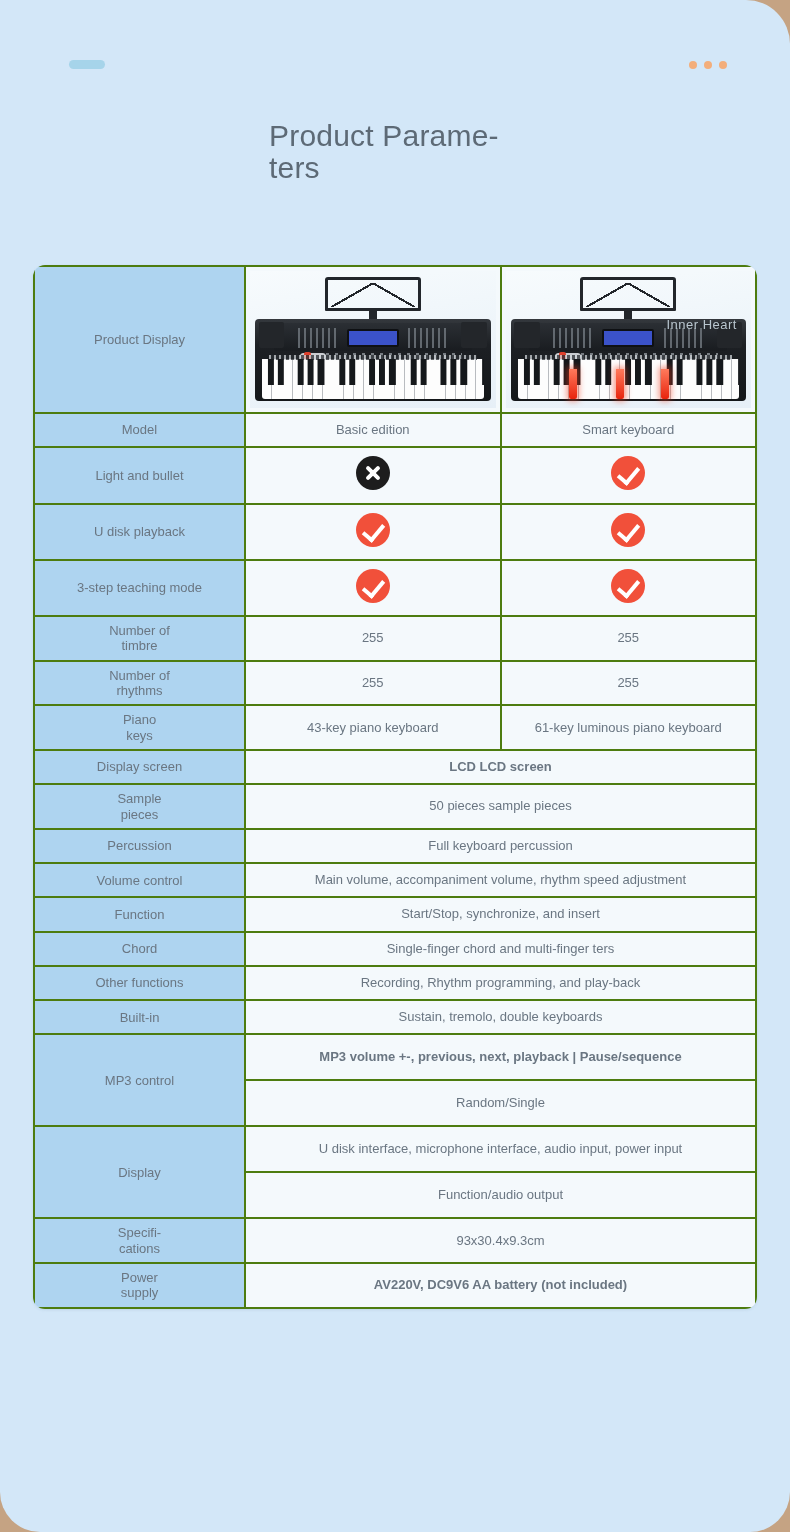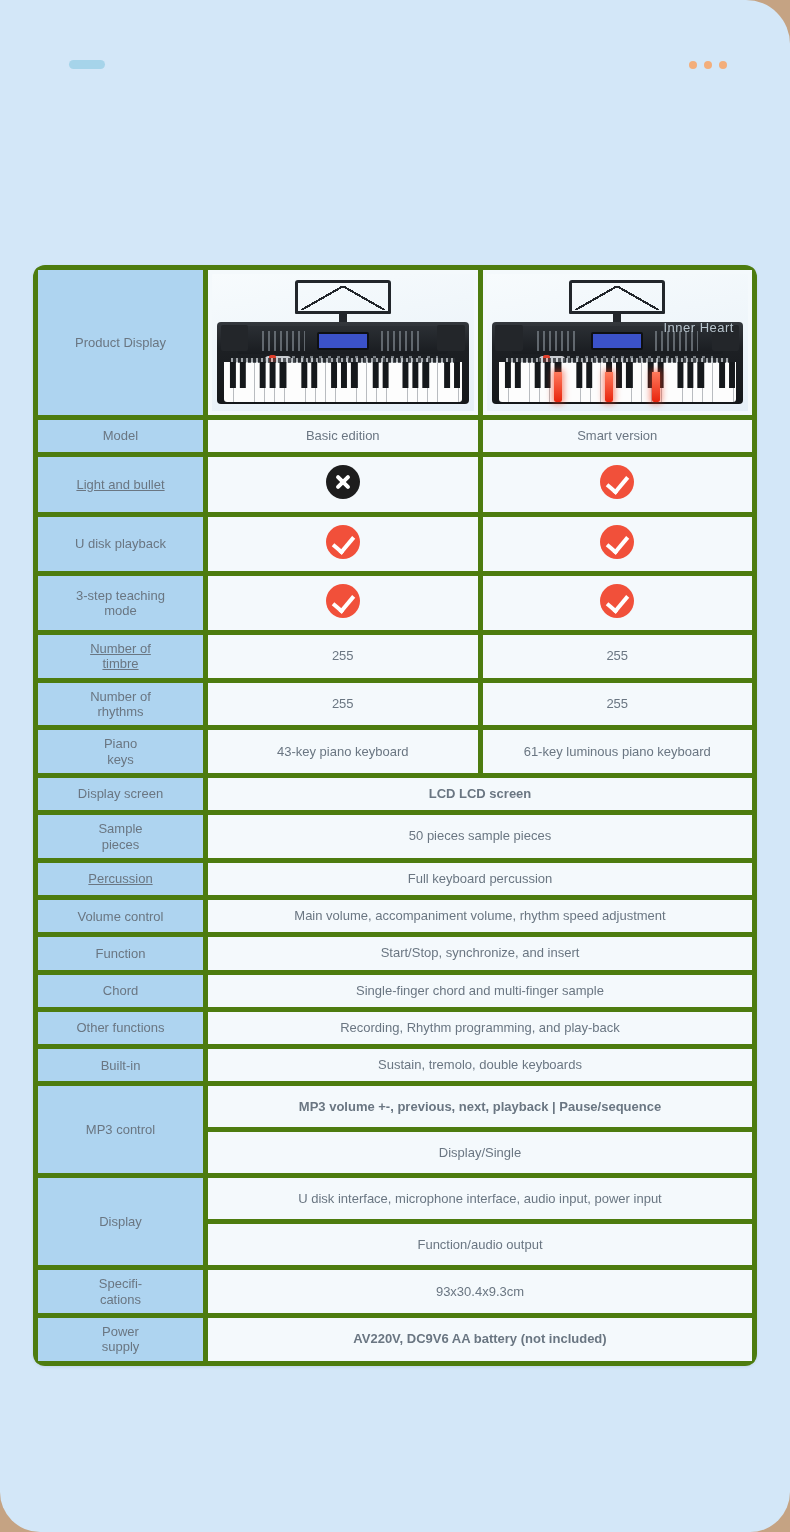--- a/index.html
+++ b/index.html
@@ -65,45 +65,45 @@
     border-radius: 12px;
     overflow: hidden;
     box-shadow: 0 1px 3px rgba(120,150,175,.20);
   }
   table.spec {
     width: 100%;
     border-collapse: collapse;
     table-layout: fixed;
   }
   table.spec td {
-    border: 5px solid #4d7c0f;
+    border: 2px solid #4d7c0f;
     vertical-align: middle;
     text-align: center;
     color: #6a7682;
   }
   td.lab {
-    width: 170px;
+    width: 211px;
     background: #aed4f0;
     font-size: 13px;
     line-height: 1.18;
     color: #62707d;
     padding: 6px 20px;
   }
   td.val {
     background: #f4f9fc;
     padding: 8px 10px;
     font-size: 13px;
     line-height: 1.25;
   }
 
   
   .lab-xs  { font-size: 10.5px; }
   .lab-s   { font-size: 11.5px; }
   .lab-m   { font-size: 13px; }
-  .lab-l   { font-size: 14.5px; text-decoration: underline; }
+  .lab-l   { font-size: 14.5px; }
   .lab-xl  { font-size: 16px; }
   .lab-faint { color: #96b7d4; }
   .v-s  { font-size: 11.5px; }
   .v-m  { font-size: 13px; }
   .v-l  { font-size: 15px; }
   .v-xl { font-size: 17px; font-weight: bold; }
   .v-big{ font-size: 22px; color: #717d88; }
   .v-huge { font-size: 24px; color: #6f7b86; }
 
   
@@ -292,20 +292,22 @@
 
 <div class="page">
 
   <div class="deco-bar"></div>
   <div class="deco-dots">
     <i></i>
     <i></i>
     <i></i>
   </div>
 
+  <div class="title" style="white-space: pre-line;">Product Parame-
+ters</div>
 
   <div class="tbl-wrap">
     <table class="spec">
       <tbody>
 
         <tr>
           <td class="lab lab-m">Product Display</td>
           <td class="val photo">
             <div class="kb">
               <div class="stand"></div>
@@ -350,21 +352,21 @@
                 <div class="lit c"></div>
               </div>
               <div class="kb-watermark">Inner Heart</div>
             </div>
           </td>
         </tr>
 
         <tr>
           <td class="lab lab-xl">Model</td>
           <td class="val v-m">Basic edition</td>
-          <td class="val v-s">Smart version</td>
+          <td class="val v-s">Smart keyboard</td>
         </tr>
 
         <tr>
           <td class="lab lab-l">Light and bullet</td>
           <td class="val"><span class="ic ic-no"></span></td>
           <td class="val"><span class="ic ic-yes"></span></td>
         </tr>
 
         <tr>
           <td class="lab lab-m">U disk playback</td>
@@ -420,39 +422,39 @@
           <td class="val v-s" colspan="2">Main volume, accompaniment volume, rhythm speed adjustment</td>
         </tr>
 
         <tr>
           <td class="lab lab-m">Function</td>
           <td class="val v-l" colspan="2">Start/Stop, synchronize, and insert</td>
         </tr>
 
         <tr>
           <td class="lab lab-xl">Chord</td>
-          <td class="val v-s" colspan="2">Single-finger chord and multi-finger sample</td>
+          <td class="val v-s" colspan="2">Single-finger chord and multi-finger ters</td>
         </tr>
 
         <tr>
           <td class="lab lab-m">Other functions</td>
           <td class="val v-s" colspan="2">Recording, Rhythm programming, and play-back</td>
         </tr>
 
         <tr>
           <td class="lab lab-m lab-faint">Built-in</td>
           <td class="val v-s" colspan="2">Sustain, tremolo, double keyboards</td>
         </tr>
 
         <tr>
           <td class="lab lab-xl" rowspan="2">MP3 control</td>
           <td class="val v-xl" colspan="2" style="height:46px">MP3 volume +-, previous, next, playback | Pause/sequence</td>
         </tr>
         <tr>
-          <td class="val v-l" colspan="2" style="height:46px">Display/Single</td>
+          <td class="val v-l" colspan="2" style="height:46px">Random/Single</td>
         </tr>
 
         <tr>
           <td class="lab lab-m" rowspan="2">Display</td>
           <td class="val v-l" colspan="2" style="height:46px">U disk interface, microphone interface, audio input, power input</td>
         </tr>
         <tr>
           <td class="val v-m" colspan="2" style="height:46px">Function/audio output</td>
         </tr>
 

